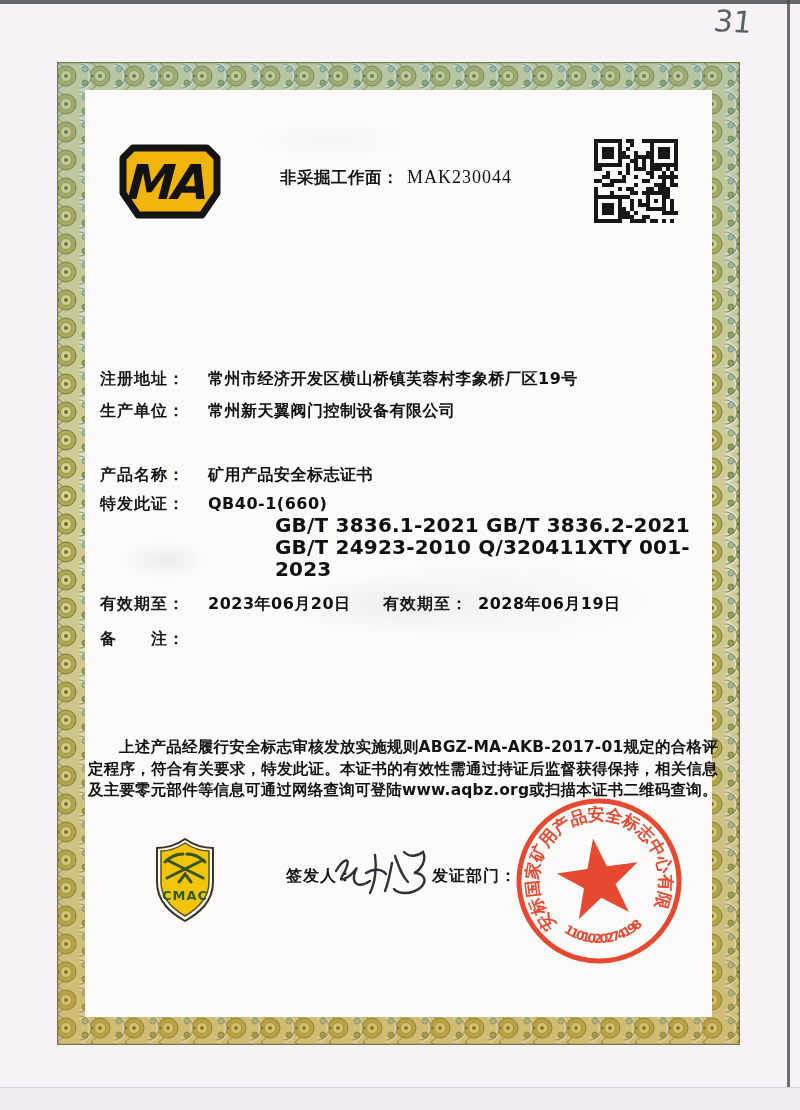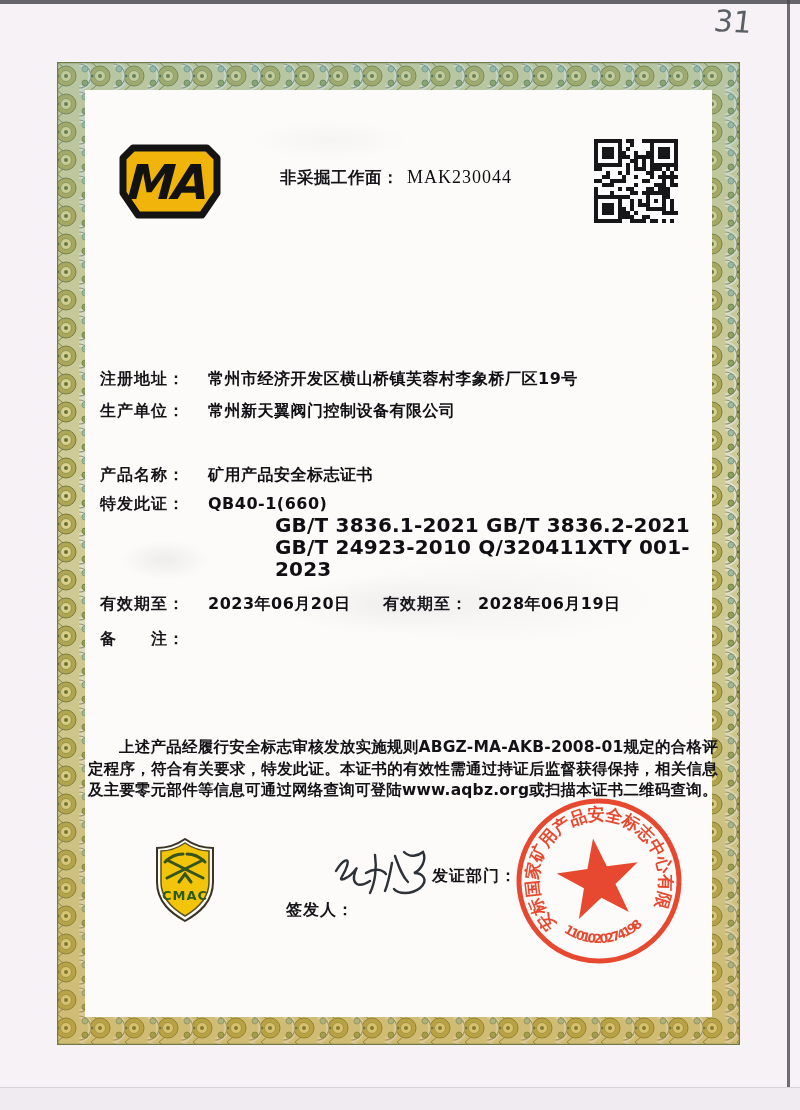--- a/index.html
+++ b/index.html
@@ -23,21 +23,21 @@
 
   .row{position:absolute;left:100px;white-space:nowrap;}
   .row .lab{display:inline-block;font-weight:700;font-size:16px;color:#16161a;letter-spacing:1px;}
   .row .val{display:inline-block;font-weight:700;font-size:16px;color:#101014;letter-spacing:.5px;}
   .val-col{position:absolute;font-weight:700;color:#101014;}
   .std-val{left:275px;top:514px;width:432px;font-size:20px;line-height:22px;letter-spacing:.2px;font-weight:700;white-space:normal;}
   .statement{position:absolute;left:88px;top:737px;width:630px;font-size:15.5px;font-weight:700;color:#131317;line-height:21.5px;text-align:justify;text-indent:2em;letter-spacing:.2px;}
 
   .cmac{position:absolute;left:153px;top:838px;}
   .signer-label,.dept-label{position:absolute;font-weight:700;font-size:16px;color:#16161a;letter-spacing:1px;}
-  .signer-label{left:286px;top:866px;margin-top:34px;}
+  .signer-label{left:286px;top:866px;}
   .dept-label{left:432px;top:866px;}
   .signature{position:absolute;left:328px;top:843px;}
   .stamp{position:absolute;left:504px;top:786px;}
   .stamp-date{position:absolute;left:517px;top:897px;width:170px;font-size:15.5px;font-weight:700;color:#17171a;letter-spacing:.5px;}
 </style>
 </head>
 <body>
 
 <div id="scan">
 
@@ -328,21 +328,21 @@
   <div class="row" style="top:401px"><span class="lab" style="width:108px">生产单位：</span><span class="val">常州新天翼阀门控制设备有限公司</span></div>
   <div class="row" style="top:465px"><span class="lab" style="width:108px">产品名称：</span><span class="val">矿用产品安全标志证书</span></div>
   <div class="row" style="top:494px"><span class="lab" style="width:108px">特发此证：</span><span class="val">QB40-1(660)</span></div>
   <div class="val-col std-val">GB/T 3836.1-2021 GB/T 3836.2-2021 GB/T 24923-2010 Q/320411XTY 001-2023</div>
 
   <div class="row" style="top:594px">
     <span class="lab" style="width:108px">有效期至：</span><span class="val" style="width:175px">2023年06月20日</span><span class="lab" style="width:95px">有效期至：</span><span class="val">2028年06月19日</span>
   </div>
   <div class="row" style="top:629px"><span class="lab">备　　注：</span></div>
 
-  <div class="statement">上述产品经履行安全标志审核发放实施规则ABGZ-MA-AKB-2008-01规定的合格评定程序，符合有关要求，特发此证。本证书的有效性需通过持证后监督获得保持，相关信息及主要零元部件等信息可通过网络查询可登陆www.aqbz.org或扫描本证书二维码查询。</div>
+  <div class="statement">上述产品经履行安全标志审核发放实施规则ABGZ-MA-AKB-2017-01规定的合格评定程序，符合有关要求，特发此证。本证书的有效性需通过持证后监督获得保持，相关信息及主要零元部件等信息可通过网络查询可登陆www.aqbz.org或扫描本证书二维码查询。</div>
 
   <svg class="cmac" width="64" height="86" viewBox="0 0 64 86">
     <path d="M32,1 C42,8 52,10 60,10 V44 C60,64 46,75 32,83 C18,75 4,64 4,44 V10 C12,10 22,8 32,1 Z" fill="#fdfcf5" stroke="#3a3426" stroke-width="2"></path>
     <path d="M32,5 C41,11 49,13 56,13 V44 C56,61 44,71 32,78 C20,71 8,61 8,44 V13 C15,13 23,11 32,5 Z" fill="#f3c50a" stroke="#58501e" stroke-width="1.5"></path>
     <g stroke="#35551c" stroke-width="3" fill="none" stroke-linecap="round">
       <path d="M14,40 L50,22"></path>
       <path d="M14,22 L50,40"></path>
       <path d="M12,24 Q20,16 30,16"></path>
       <path d="M52,24 Q44,16 34,16"></path>
       <path d="M26,44 L32,36 L38,44"></path>

